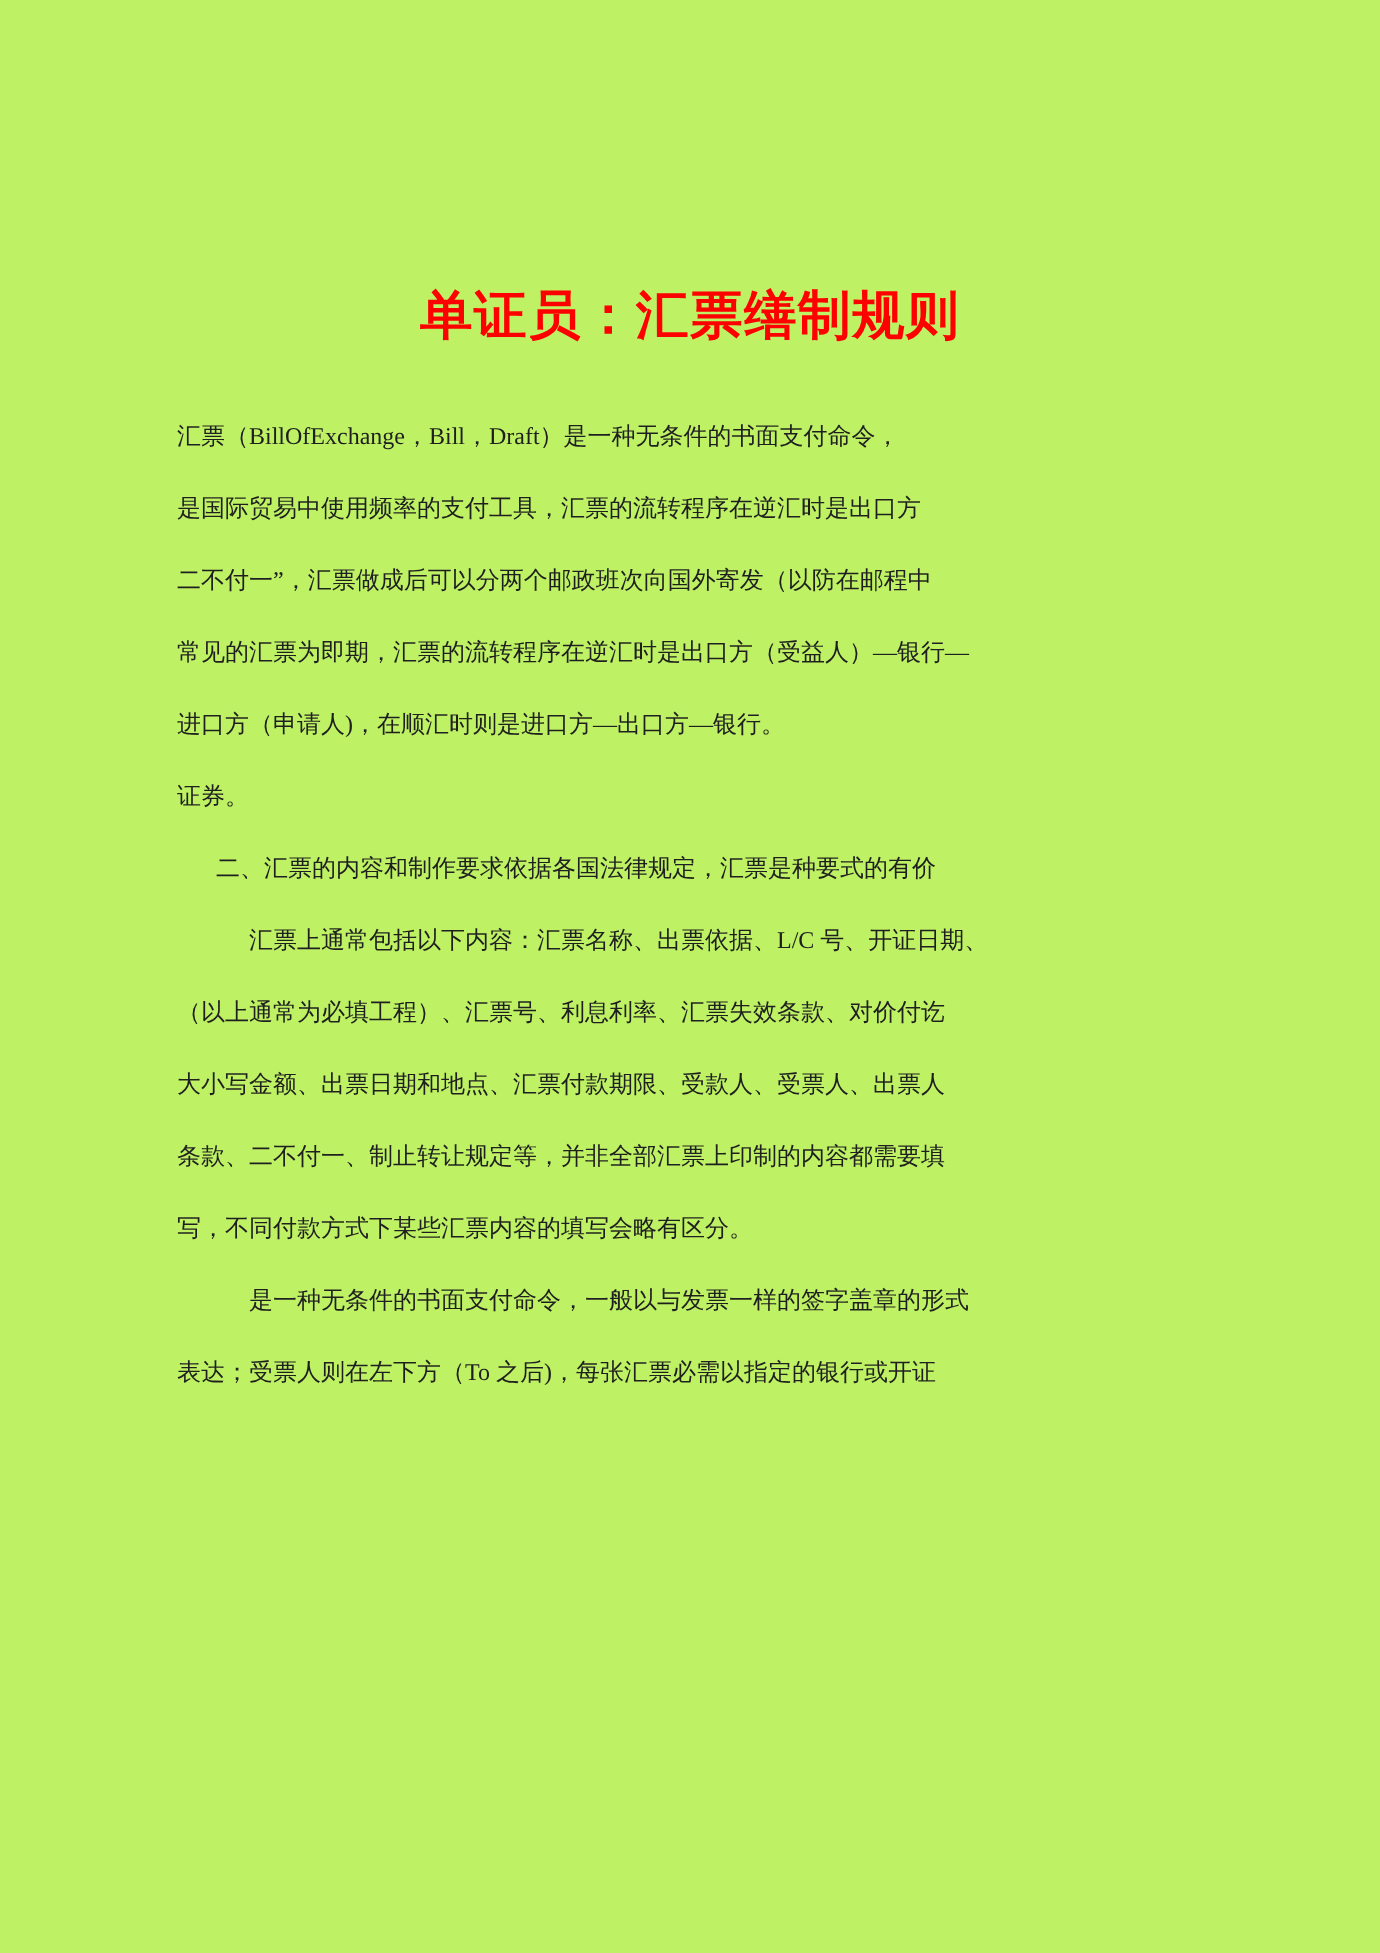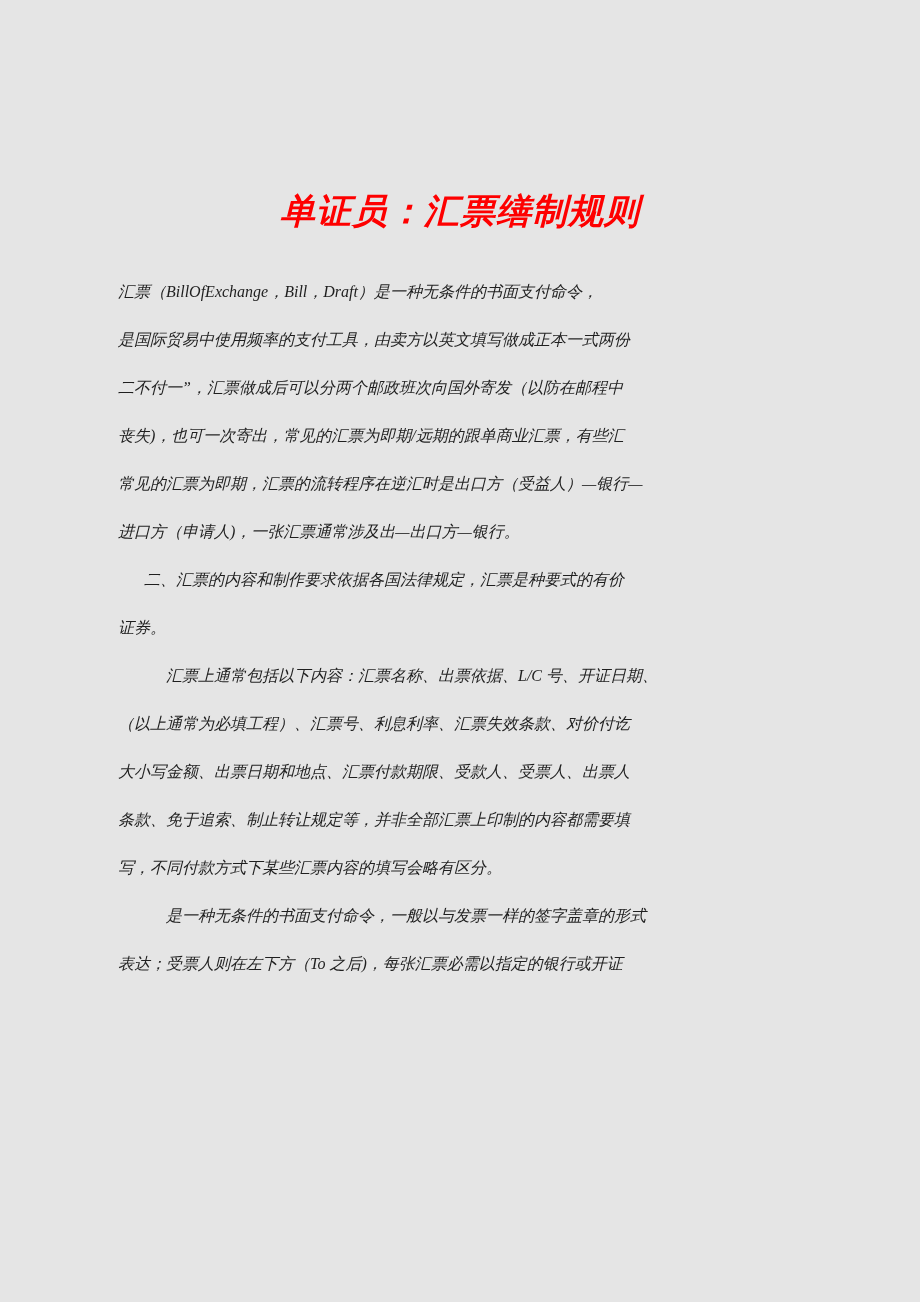--- a/index.html
+++ b/index.html
@@ -48,40 +48,39 @@
       padding: 0;
     }
     .line {
       display: block;
       white-space: nowrap;
     }
   </style>
 </head>
 <body>
 
-<div class="page" style="background: #e5e5e5; font-style: italic;">
+<div class="page" style="background: #bef264;">
   <h1 class="doc-title" style="color: rgb(254, 0, 0);">单证员：汇票缮制规则</h1>
   <div class="doc-body" style="color: rgb(31, 31, 31);">
       <p>
         <span class="line">汇票（BillOfExchange，Bill，Draft）是一种无条件的书面支付命令，</span>
-        <span class="line">是国际贸易中使用频率的支付工具，由卖方以英文填写做成正本一式两份</span>
+        <span class="line">是国际贸易中使用频率的支付工具，汇票的流转程序在逆汇时是出口方</span>
         <span class="line">二不付一”，汇票做成后可以分两个邮政班次向国外寄发（以防在邮程中</span>
-        <span class="line">丧失)，也可一次寄出，常见的汇票为即期/远期的跟单商业汇票，有些汇</span>
         <span class="line">常见的汇票为即期，汇票的流转程序在逆汇时是出口方（受益人）—银行—</span>
-        <span class="line">进口方（申请人)，一张汇票通常涉及出—出口方—银行。</span>
+        <span class="line">进口方（申请人)，在顺汇时则是进口方—出口方—银行。</span>
       </p>
       <p>
+        <span class="line">证券。</span>
         <span class="line" style="padding-left: 26px;">二、汇票的内容和制作要求依据各国法律规定，汇票是种要式的有价</span>
-        <span class="line">证券。</span>
       </p>
       <p>
         <span class="line" style="padding-left: 48px;">汇票上通常包括以下内容：汇票名称、出票依据、L/C 号、开证日期、</span>
         <span class="line">（以上通常为必填工程）、汇票号、利息利率、汇票失效条款、对价付讫</span>
         <span class="line">大小写金额、出票日期和地点、汇票付款期限、受款人、受票人、出票人</span>
-        <span class="line">条款、免于追索、制止转让规定等，并非全部汇票上印制的内容都需要填</span>
+        <span class="line">条款、二不付一、制止转让规定等，并非全部汇票上印制的内容都需要填</span>
         <span class="line">写，不同付款方式下某些汇票内容的填写会略有区分。</span>
       </p>
       <p>
         <span class="line" style="padding-left: 48px;">是一种无条件的书面支付命令，一般以与发票一样的签字盖章的形式</span>
         <span class="line">表达；受票人则在左下方（To 之后)，每张汇票必需以指定的银行或开证</span>
       </p>
     </div>
 </div>
 
 </body></html>

